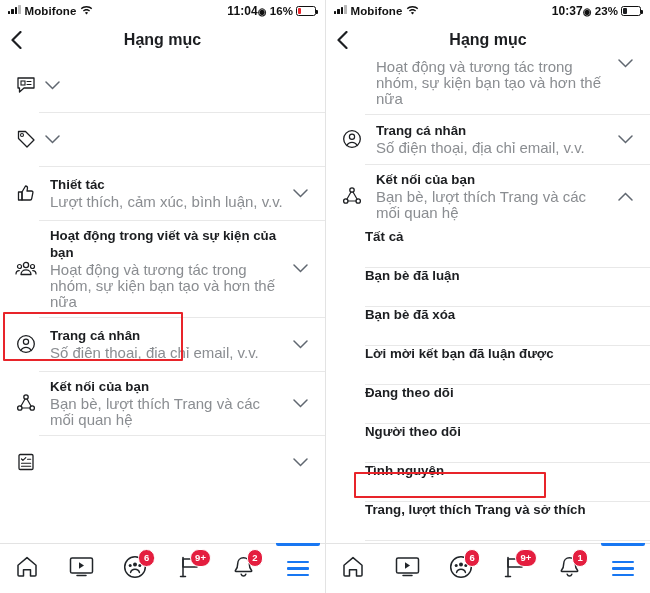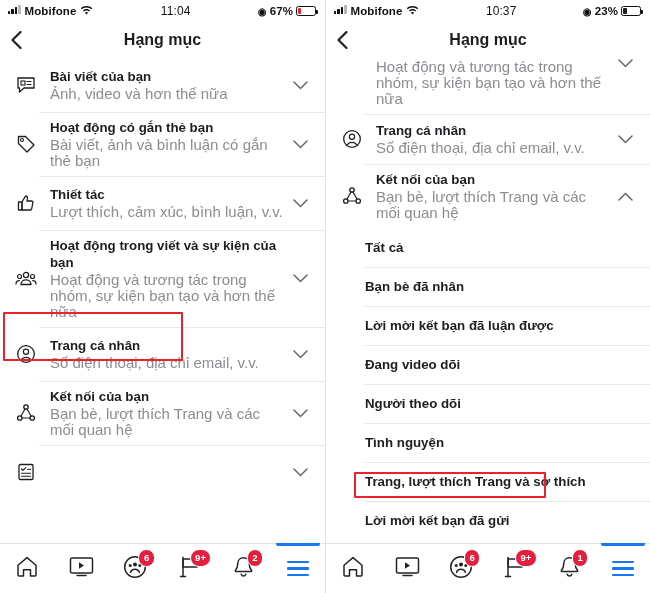--- a/index.html
+++ b/index.html
@@ -21,21 +21,21 @@
 
   
   .statusbar {
     height: 22px; flex: 0 0 22px;
     display: flex; align-items: center;
     padding: 0 9px 0 8px;
     font-size: 11.5px; font-weight: bold; color: #111;
     letter-spacing: .1px;
   }
   .sb-left { display: flex; align-items: flex-start; gap: 4px; }
-  .sb-center { flex: 1; text-align: center; font-size: 12px; font-weight: normal; }
+  .sb-center { flex: 1; text-align: right; font-size: 12px; font-weight: bold; }
   .sb-right { display: flex; align-items: center; gap: 3px; }
   .bars { display: flex; align-items: flex-end; gap: 1px; height: 9px; }
   .bars i { display: block; width: 2.4px; background: #111; border-radius: .5px; }
   .bars i:nth-child(1){ height: 3px; }
   .bars i:nth-child(2){ height: 5px; }
   .bars i:nth-child(3){ height: 7px; }
   .bars i:nth-child(4){ height: 9px; background: #b8b8b8; }
   .carrier { font-size: 11.5px; font-weight: bold; }
   .wifi { position: relative; width: 13px; height: 10px; }
   .wifi svg { display:block; }
@@ -80,21 +80,21 @@
     width: 26px; flex: 0 0 26px; display: flex; align-items: center; justify-content: center;
     color: #1c1e21;
   }
   .txt { flex: 1 1 auto; padding: 7px 0 7px 11px; min-width: 0; }
   .t1 { font-size: 13.3px; font-weight: bold; color: #1c1e21; line-height: 17px; }
   .t2 { font-size: 15px; color: #8a8d91; line-height: 16px; margin-top: 1px; }
   .chev { width: 26px; flex: 0 0 26px; display: flex; align-items: center; justify-content: center; color: #606770; }
 
   
   .subrow {
-    display: flex; align-items: center;
+    display: flex; align-items: flex-start;
     padding: 0 12px 0 39px;
     height: 39px; position: relative;
   }
   .subrow .divider { position: absolute; left: 39px; right: 0; top: 0; height: 1px; background: #e8e8e8; }
   .subrow .t1 { font-size: 13.3px; }
 
   
   .partialrow { display: flex; padding: 0 12px 0 13px; position: relative; }
   .partialrow .txt { padding-top: 0; }
 
@@ -149,21 +149,21 @@
         <span class="carrier">Mobifone</span>
         <span class="wifi">
           <svg width="13" height="10" viewBox="0 0 13 10">
               <path d="M6.5 1C4.2 1 2.2 1.9.8 3.2l1 1.1C3 3.2 4.7 2.5 6.5 2.5s3.5.7 4.7 1.8l1-1.1C10.8 1.9 8.8 1 6.5 1zm0 3c-1.4 0-2.7.6-3.6 1.5l1 1.1c.7-.7 1.6-1.1 2.6-1.1s1.9.4 2.6 1.1l1-1.1C9.2 4.6 7.9 4 6.5 4zm0 3c-.6 0-1.2.3-1.6.7L6.5 9.4l1.6-1.7C7.7 7.3 7.1 7 6.5 7z" fill="#111"></path>
             </svg>
         </span>
       </div>
       <div class="sb-center">11:04</div>
       <div class="sb-right">
         <span class="loc">◉</span>
-        <span class="batt-pct">67%</span>
+        <span class="batt-pct">16%</span>
         <span class="batt">
             <span class="fill" id="lbatt" style="width: 16%; background: rgb(232, 36, 42);"></span>
           </span>
       </div>
     </div>
 
     <div class="titlebar">
       <div class="back">
         <svg width="11" height="18" viewBox="0 0 11 18">
             <path d="M9.5 1L1.5 9l8 8" stroke="#1c1e21" stroke-width="2.2" fill="none" stroke-linecap="round" stroke-linejoin="round"></path>
@@ -176,42 +176,34 @@
 
       <div class="row nodiv">
 
         <div class="ico">
           <svg width="20" height="20" viewBox="0 0 20 20">
               <path d="M2 3h16v10H8l-4.5 4V13H2z" fill="none" stroke="#1c1e21" stroke-width="1.3" stroke-linejoin="round"></path>
               <rect x="5" y="6" width="4" height="4" fill="none" stroke="#1c1e21" stroke-width="1.1"></rect>
               <path d="M11 6.5h4M11 9.5h4" stroke="#1c1e21" stroke-width="1.1" stroke-linecap="round"></path>
             </svg>
         </div>
-        <div class="txt">
-          <div class="t1">Bài viết của bạn</div>
-          <div class="t2">Ảnh, video và hơn thế nữa</div>
-        </div>
         <div class="chev">
           <svg width="15" height="9" viewBox="0 0 15 9">
               <path d="M1 1l6.5 6.5L14 1" stroke="#606770" stroke-width="1.5" fill="none" stroke-linecap="round"></path>
             </svg>
         </div>
       </div>
 
       <div class="row">
         <div class="divider"></div>
         <div class="ico">
           <svg width="20" height="20" viewBox="0 0 20 20">
               <path d="M2.5 2.5h7L18 11l-7 7-8.5-8.5z" fill="none" stroke="#1c1e21" stroke-width="1.3" stroke-linejoin="round"></path>
               <circle cx="6" cy="6" r="1.5" fill="none" stroke="#1c1e21" stroke-width="1.1"></circle>
             </svg>
-        </div>
-        <div class="txt">
-          <div class="t1">Hoạt động có gắn thẻ bạn</div>
-          <div class="t2">Bài viết, ảnh và bình luận có gắn thẻ bạn</div>
         </div>
         <div class="chev">
           <svg width="15" height="9" viewBox="0 0 15 9">
               <path d="M1 1l6.5 6.5L14 1" stroke="#606770" stroke-width="1.5" fill="none" stroke-linecap="round"></path>
             </svg>
         </div>
       </div>
 
       <div class="row">
         <div class="divider"></div>
@@ -464,29 +456,33 @@
               <path d="M1 8l6.5-6.5L14 8" stroke="#606770" stroke-width="1.5" fill="none" stroke-linecap="round"></path>
             </svg>
         </div>
       </div>
 
       <div class="subrow nodiv">
         <div class="t1">Tất cả</div>
       </div>
       <div class="subrow">
         <div class="divider"></div>
-        <div class="t1">Bạn bè đã nhân</div>
+        <div class="t1">Bạn bè đã luận</div>
+      </div>
+      <div class="subrow">
+        <div class="divider"></div>
+        <div class="t1">Bạn bè đã xóa</div>
       </div>
       <div class="subrow">
         <div class="divider"></div>
         <div class="t1">Lời mời kết bạn đã luận được</div>
       </div>
       <div class="subrow">
         <div class="divider"></div>
-        <div class="t1">Đang video dõi</div>
+        <div class="t1">Đang theo dõi</div>
       </div>
       <div class="subrow">
         <div class="divider"></div>
         <div class="t1">Người theo dõi</div>
       </div>
       <div class="subrow">
         <div class="divider"></div>
         <div class="t1">Tình nguyện</div>
       </div>
       <div class="subrow">

